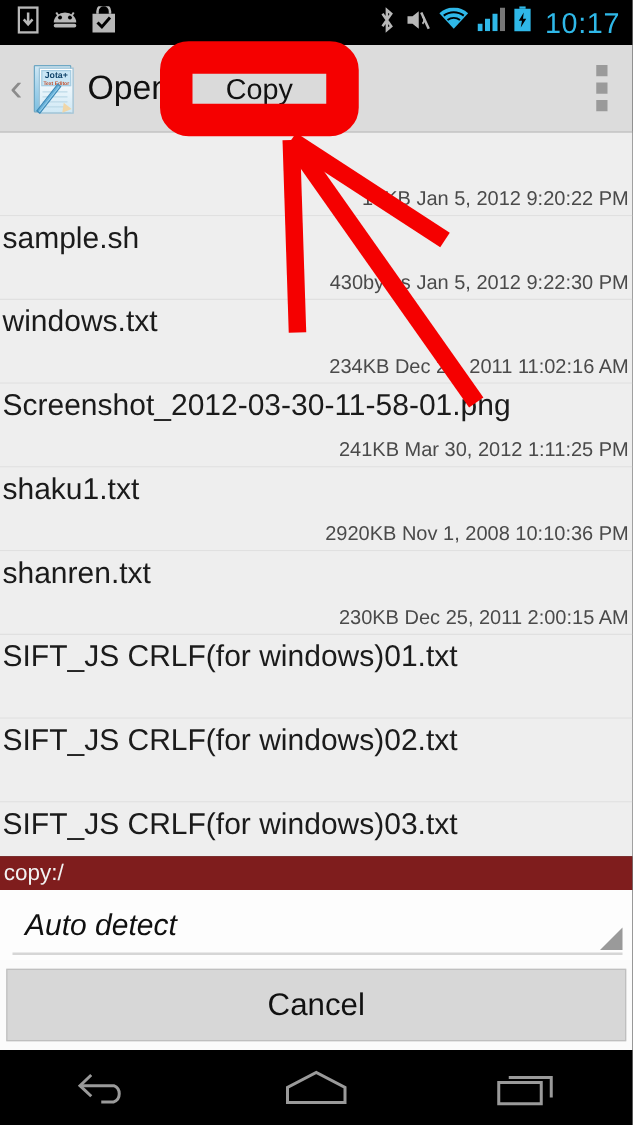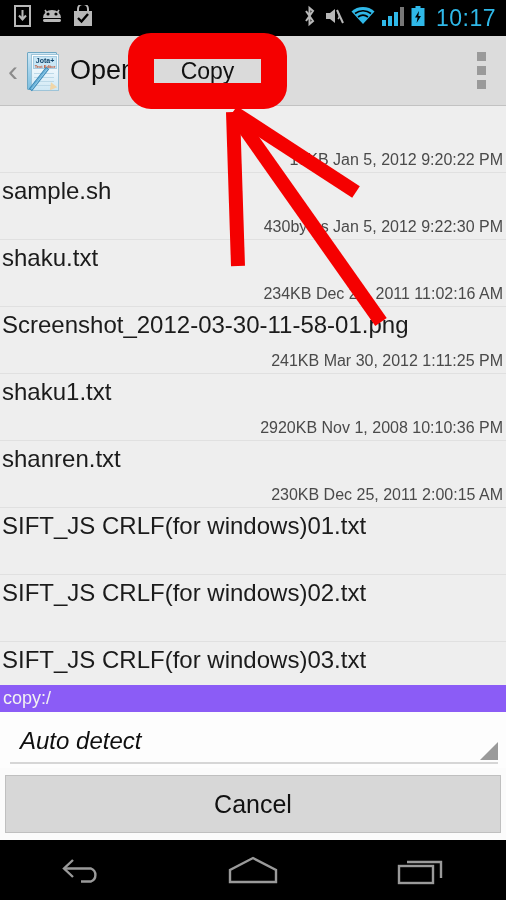--- a/index.html
+++ b/index.html
@@ -93,21 +93,21 @@
     font-size:24px; color:#1b1b1b; white-space:nowrap;
   }
   .row .fmeta {
     position:absolute; right:3px; bottom:3px;
     font-size:16px; color:#4a4a4a; white-space:nowrap;
   }
 
   
   .copybar {
     position:absolute; top:685px; left:0; width:506px; height:27px;
-    background:#8b5cf6; color:#f2f2f2;
+    background:#7f1d1d; color:#f2f2f2;
     font-size:18px; display:flex; align-items:center; padding-left:3px;
   }
 
   
   .spinner-wrap {
     position:absolute; top:712px; left:0; width:506px; height:56px;
     background:#fdfdfd;
     font-style:italic;
   }
   .spinner {
@@ -236,21 +236,21 @@
 
   <div class="filelist">
     <div class="row">
       <span class="fmeta">18KB Jan 5, 2012 9:20:22 PM</span>
     </div>
     <div class="row">
       <span class="fname">sample.sh</span>
       <span class="fmeta">430bytes Jan 5, 2012 9:22:30 PM</span>
     </div>
     <div class="row">
-      <span class="fname">shaku.txt</span>
+      <span class="fname">windows.txt</span>
       <span class="fmeta">234KB Dec 24, 2011 11:02:16 AM</span>
     </div>
     <div class="row">
       <span class="fname">Screenshot_2012-03-30-11-58-01.png</span>
       <span class="fmeta">241KB Mar 30, 2012 1:11:25 PM</span>
     </div>
     <div class="row">
       <span class="fname">shaku1.txt</span>
       <span class="fmeta">2920KB Nov 1, 2008 10:10:36 PM</span>
     </div>

